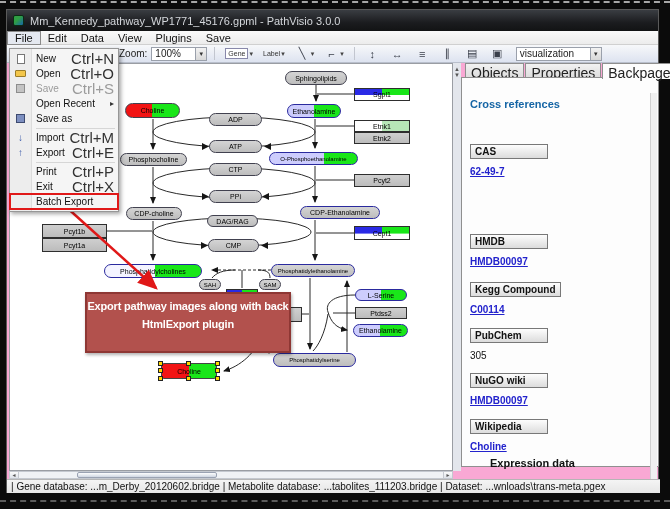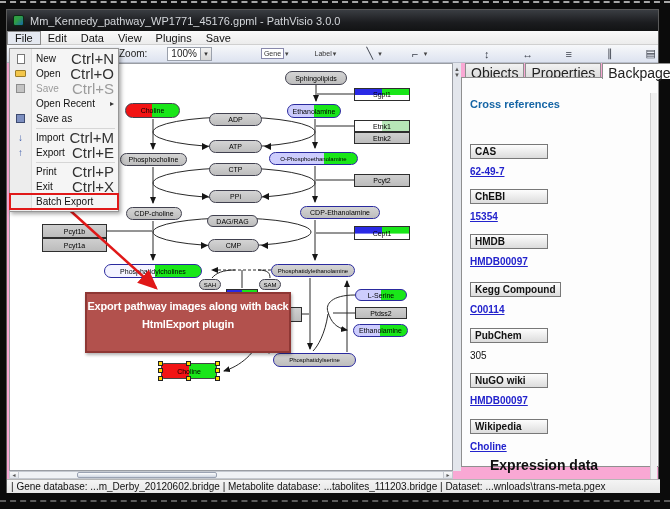--- a/index.html
+++ b/index.html
@@ -14,21 +14,21 @@
   #titlebar { position:absolute; left:0; top:0; width:100%; height:21px; background:linear-gradient(#3a3d42,#1b1c1f 60%,#121314); display:flex; align-items:center; padding-left:6px; }
   #app-icon { width:11px; height:11px; border-radius:2px; background:linear-gradient(135deg,#2f9e44 40%,#1864ab); border:1px solid #0b2d14; margin-right:6px; }
   #title-text { color:#d4d7db; font-size:11px; white-space:nowrap; }
 
   
   #menubar { position:absolute; left:0; top:21px; width:100%; height:14px; background:linear-gradient(#fafafa,#ececec); border-bottom:1px solid #d0d0d0; display:flex; align-items:center; font-size:11px; color:#111; }
   .mb-item { padding:0 7px; height:14px; line-height:14px; }
   .mb-item.open { background:#e4e8f0; border:1px solid #8a8a8a; line-height:12px; }
 
   
-  #toolbar { position:absolute; left:0; top:35px; width:100%; height:18px; background:linear-gradient(#f7f8fa,#dde3f0); border-bottom:1px solid #b9bfcc; display:flex; align-items:center; gap:20px; padding-left:112px; font-size:10px; color:#222; }
+  #toolbar { position:absolute; left:0; top:35px; width:100%; height:18px; background:linear-gradient(#f7f8fa,#dde3f0); border-bottom:1px solid #b9bfcc; display:flex; align-items:center; gap:4px; padding-left:112px; font-size:10px; color:#222; }
   .tb-sep { width:1px; height:13px; background:#c2c6cf; margin:0 3px; }
   .combo { background:#fff; border:1px solid #9aa0ab; height:14px; display:flex; align-items:center; font-size:10px; }
   .combo .val { padding:0 3px; flex:1; white-space:nowrap; overflow:hidden; }
   .combo .caret { width:11px; height:12px; background:linear-gradient(#f2f2f2,#d8d8d8); border-left:1px solid #9aa0ab; font-size:7px; display:flex; align-items:center; justify-content:center; color:#333; }
   .tb-btn { border:1px solid transparent; padding:0 2px; height:15px; display:flex; align-items:center; gap:1px; color:#333; }
   .tb-mini { font-size:7px; border:1px solid #88a; background:#fff; padding:0 2px; height:11px; line-height:9px; }
   .tb-caret { font-size:7px; color:#444; }
   .tb-icon { font-size:11px; width:15px; text-align:center; color:#3a3f4a; }
 
   
@@ -79,21 +79,21 @@
   #panel { position:absolute; left:454px; top:53px; width:198px; height:404px; }
   #tabs { position:absolute; left:0; top:0; height:15px; display:flex; gap:1px; padding-left:4px; }
   .tab { font-size:14px; color:#222; background:linear-gradient(#f2f2f2,#dcdcdc); border:1px solid #8f8f8f; border-bottom:none; padding:1px 5px 0 5px; height:15px; }
   .tab.active { background:#fdfdfd; position:relative; z-index:2; height:16px; }
   #panel-content { position:absolute; left:0; top:14px; width:198px; height:390px; background:#fdfdfd; border:1px solid #8f8f8f; }
   #bp-heading { position:absolute; left:8px; top:20px; color:#1565a5; font-weight:bold; font-size:11px; }
   .bp-sec { position:absolute; left:8px; right:10px; }
   .bp-head { display:inline-block; min-width:78px; padding:1px 4px; border:1px solid #787878; background:linear-gradient(#fdfdfd,#dcdcdc); font-weight:bold; font-size:10px; color:#111; }
   .bp-link { display:block; margin-top:7px; color:#2222cc; font-weight:bold; font-size:10px; text-decoration:underline; cursor:pointer; }
   .bp-val { display:block; margin-top:7px; font-size:10px; color:#111; }
-  #bp-footer { position:absolute; left:8px; top:379px; font-weight:bold; font-size:14px; color:#111;padding-left:20px; }
+  #bp-footer { position:absolute; left:8px; top:379px; font-weight:bold; font-size:11px; color:#111;padding-left:20px; }
   #panel-scroll { position:absolute; right:1px; top:15px; width:7px; height:388px; background:#f0f0f0; border-left:1px solid #d0d0d0; }
 
   
   #hscroll { position:absolute; left:2px; top:461px; width:444px; height:8px; background:#f0f2f5; border:1px solid #c4c8cf; }
   .sc-arrow { position:absolute; top:0; width:9px; height:6px; font-size:5px; color:#555; text-align:center; line-height:6px; background:linear-gradient(#fafafa,#dfe3ea); }
   #sc-left { left:0; border-right:1px solid #c4c8cf; }
   #sc-right { right:0; border-left:1px solid #c4c8cf; }
   #sc-thumb { position:absolute; left:67px; top:0; width:140px; height:6px; background:linear-gradient(#fdfdfd,#cfd6e2); border:1px solid #9aa2b2; border-radius:2px; }
   #statusbar { position:absolute; left:0; top:469px; width:653px; height:14px; background:linear-gradient(#f4f4f4,#e6e6e6); border-top:1px solid #b5b5b5; font-size:10px; color:#111; line-height:13px; padding-left:4px; white-space:nowrap; overflow:hidden; }
 </style>
@@ -270,24 +270,20 @@
       <span class="tab">Search</span>
       <span class="tab">Legend</span>
     </div>
     <div id="panel-content">
       <div id="bp-heading">Cross references</div>
 
       <div class="bp-sec" style="top:63px">
         <div class="bp-head">CAS</div>
         <a class="bp-link">62-49-7</a>
       </div>
-      <div class="bp-sec" style="top:108px">
-        <div class="bp-head">ChEBI</div>
-        <a class="bp-link">15354</a>
-      </div>
       <div class="bp-sec" style="top:153px">
         <div class="bp-head">HMDB</div>
         <a class="bp-link">HMDB00097</a>
       </div>
       <div class="bp-sec" style="top:201px">
         <div class="bp-head">Kegg Compound</div>
         <a class="bp-link">C00114</a>
       </div>
       <div class="bp-sec" style="top:247px">
         <div class="bp-head">PubChem</div>

